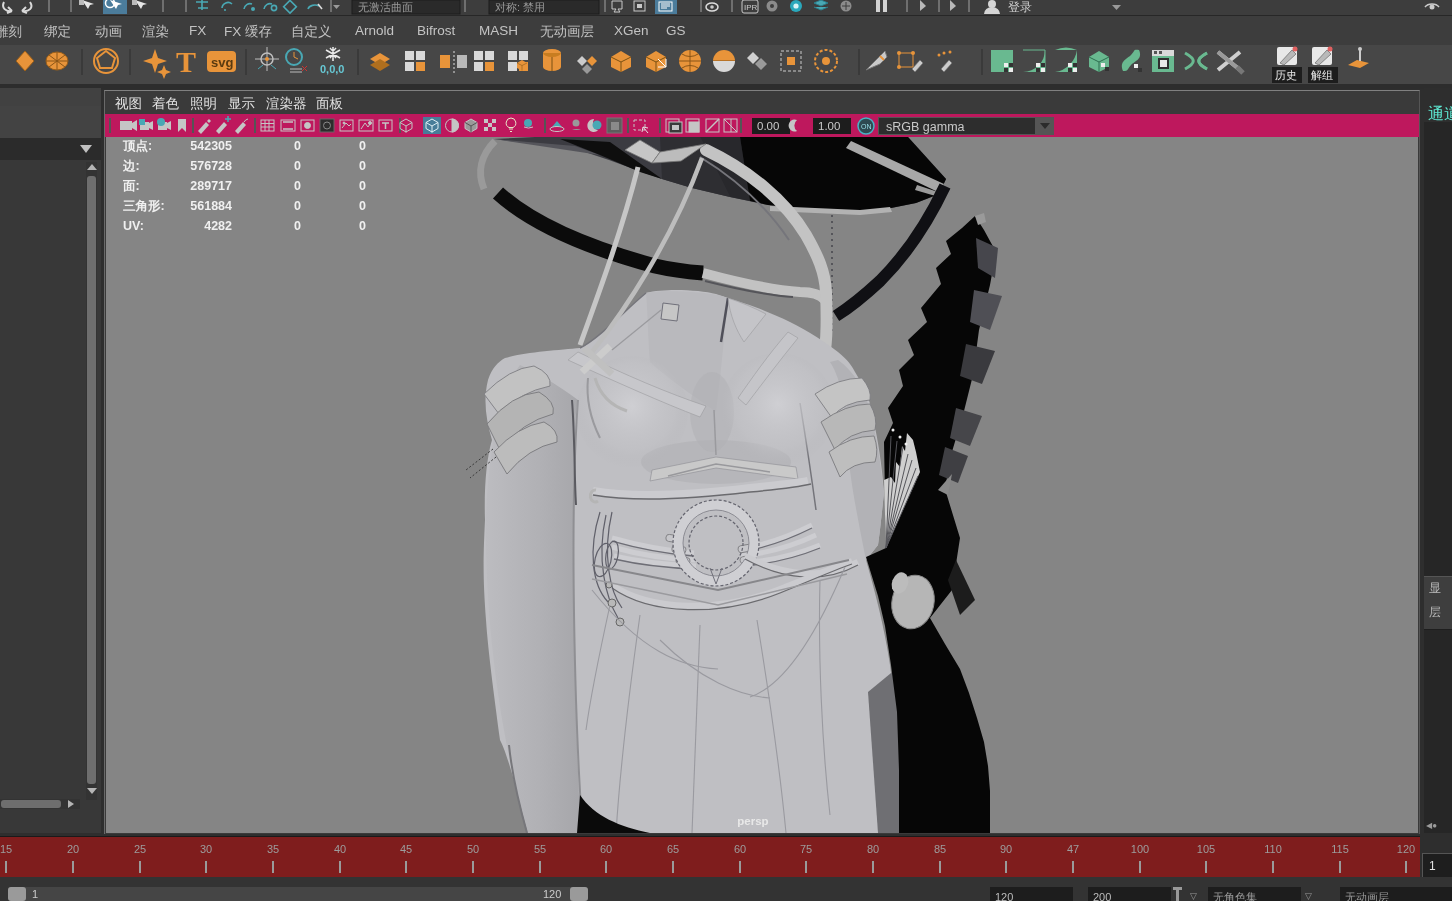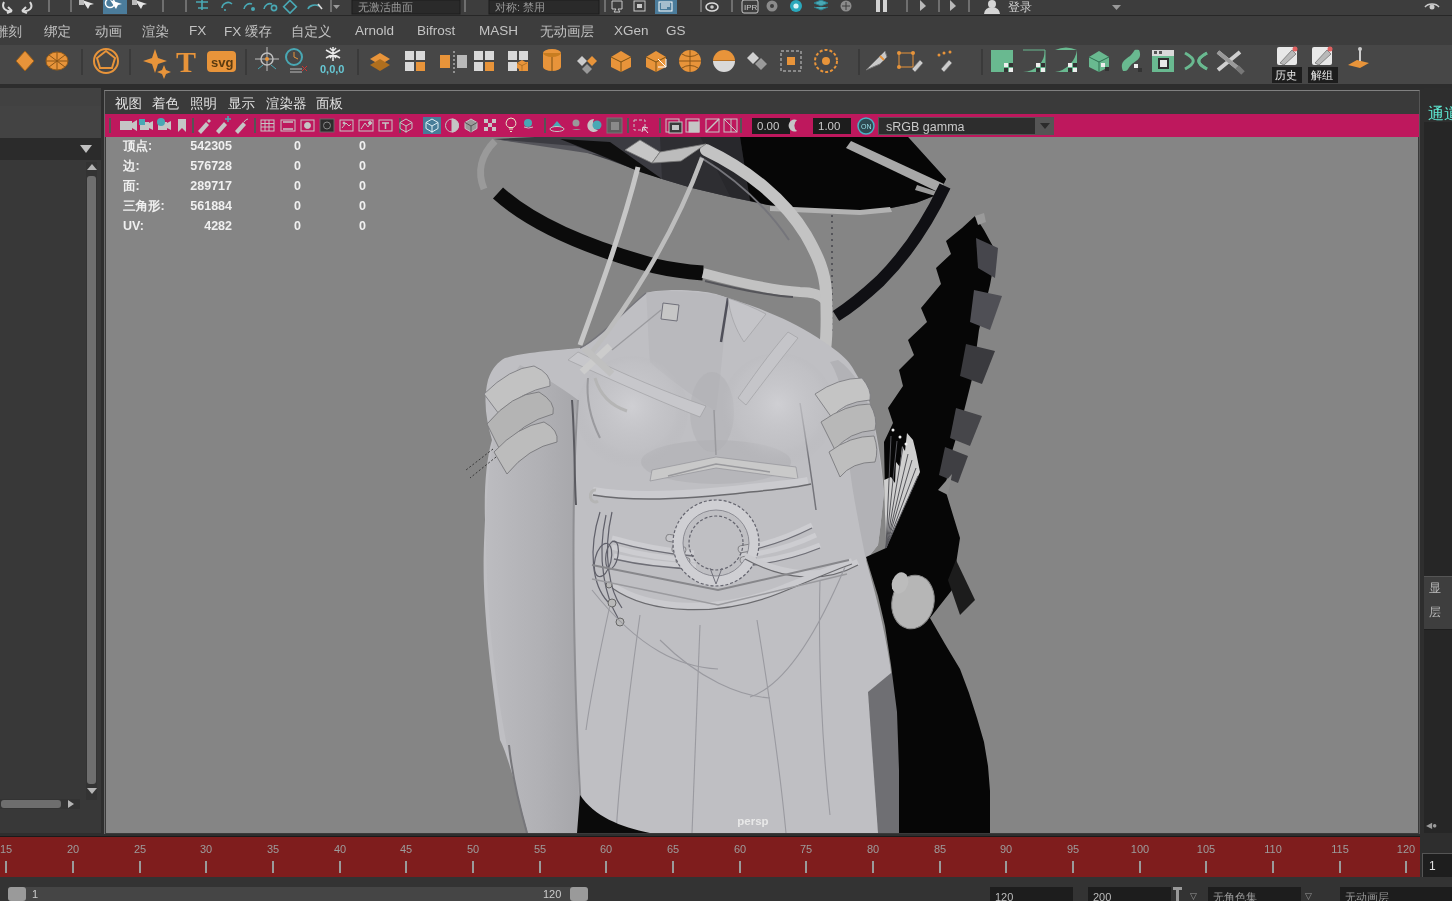--- a/index.html
+++ b/index.html
@@ -626,21 +626,21 @@
     <span class="tnum" style="left:406px">45</span>
     <span class="tnum" style="left:473px">50</span>
     <span class="tnum" style="left:540px">55</span>
     <span class="tnum" style="left:606px">60</span>
     <span class="tnum" style="left:673px">65</span>
     <span class="tnum" style="left:740px">60</span>
     <span class="tnum" style="left:806px">75</span>
     <span class="tnum" style="left:873px">80</span>
     <span class="tnum" style="left:940px">85</span>
     <span class="tnum" style="left:1006px">90</span>
-    <span class="tnum" style="left:1073px">95</span>
+    <span class="tnum" style="left:1073px">47</span>
     <span class="tnum" style="left:1140px">100</span>
     <span class="tnum" style="left:1206px">105</span>
     <span class="tnum" style="left:1273px">110</span>
     <span class="tnum" style="left:1340px">115</span>
     <span class="tnum" style="left:1406px">120</span>
 <div class="tick" style="left:6px"></div>
     <div class="tick" style="left:73px"></div>
     <div class="tick" style="left:140px"></div>
     <div class="tick" style="left:206px"></div>
     <div class="tick" style="left:273px"></div>

